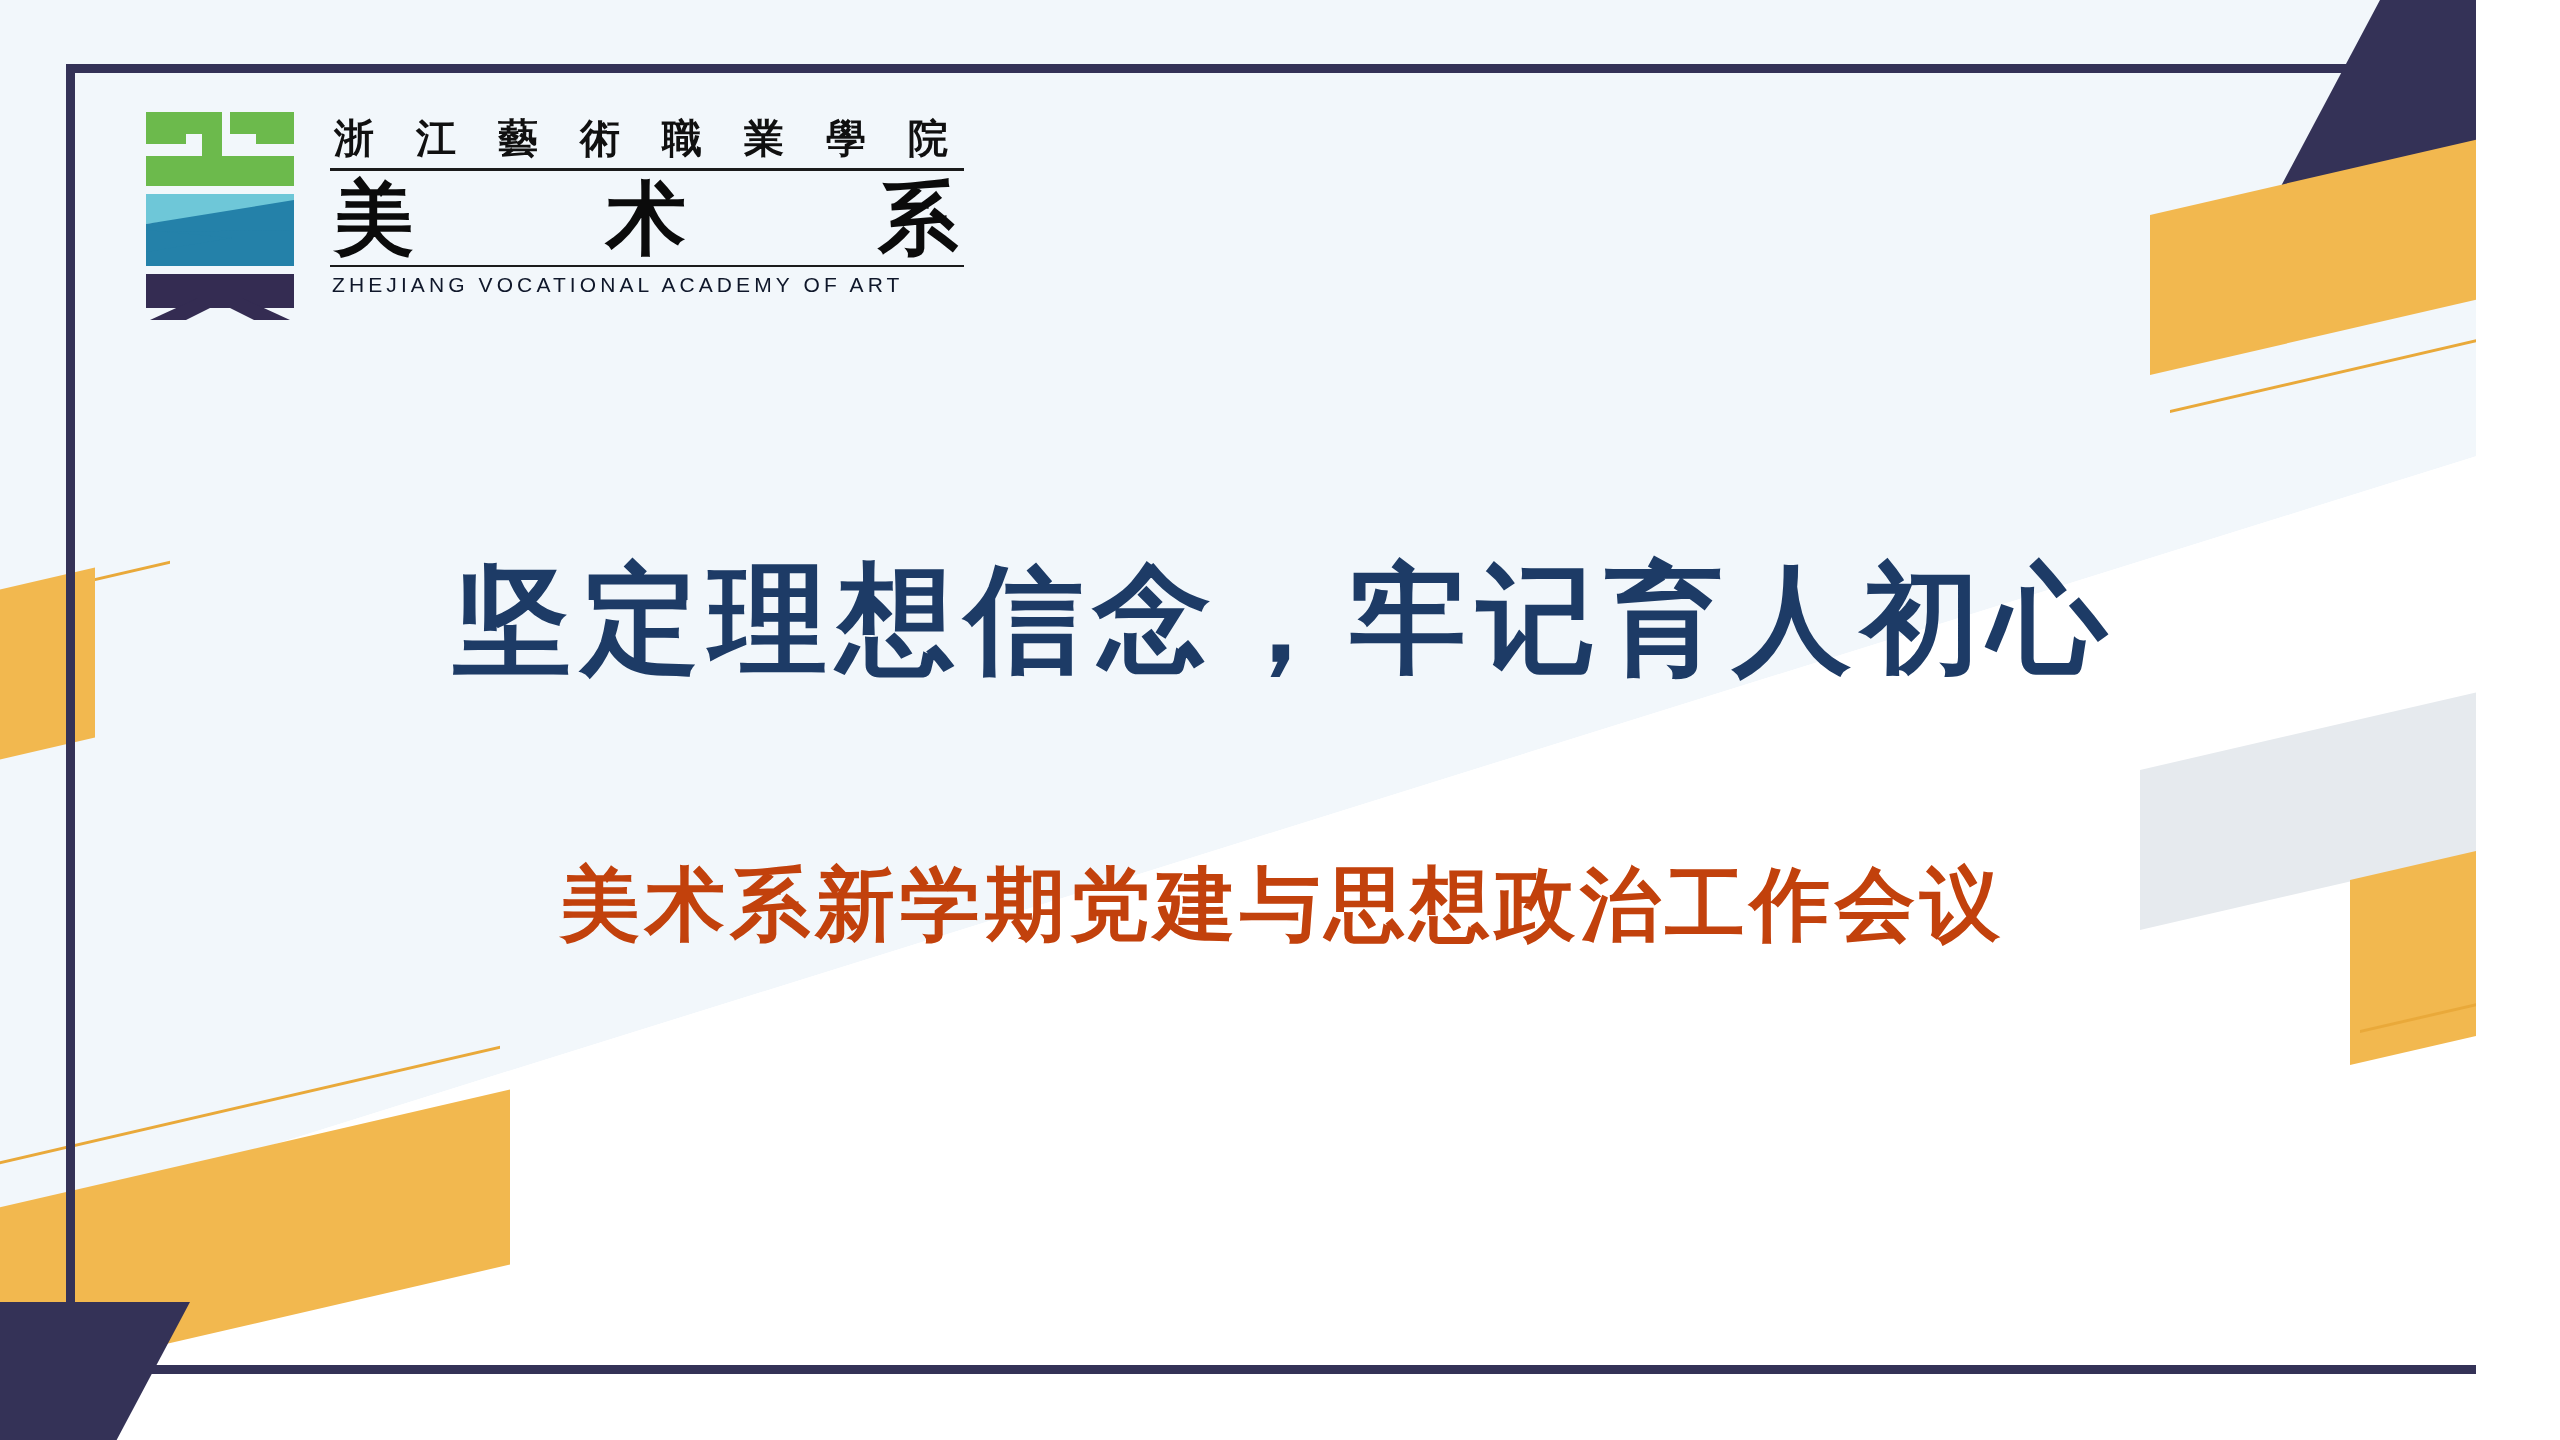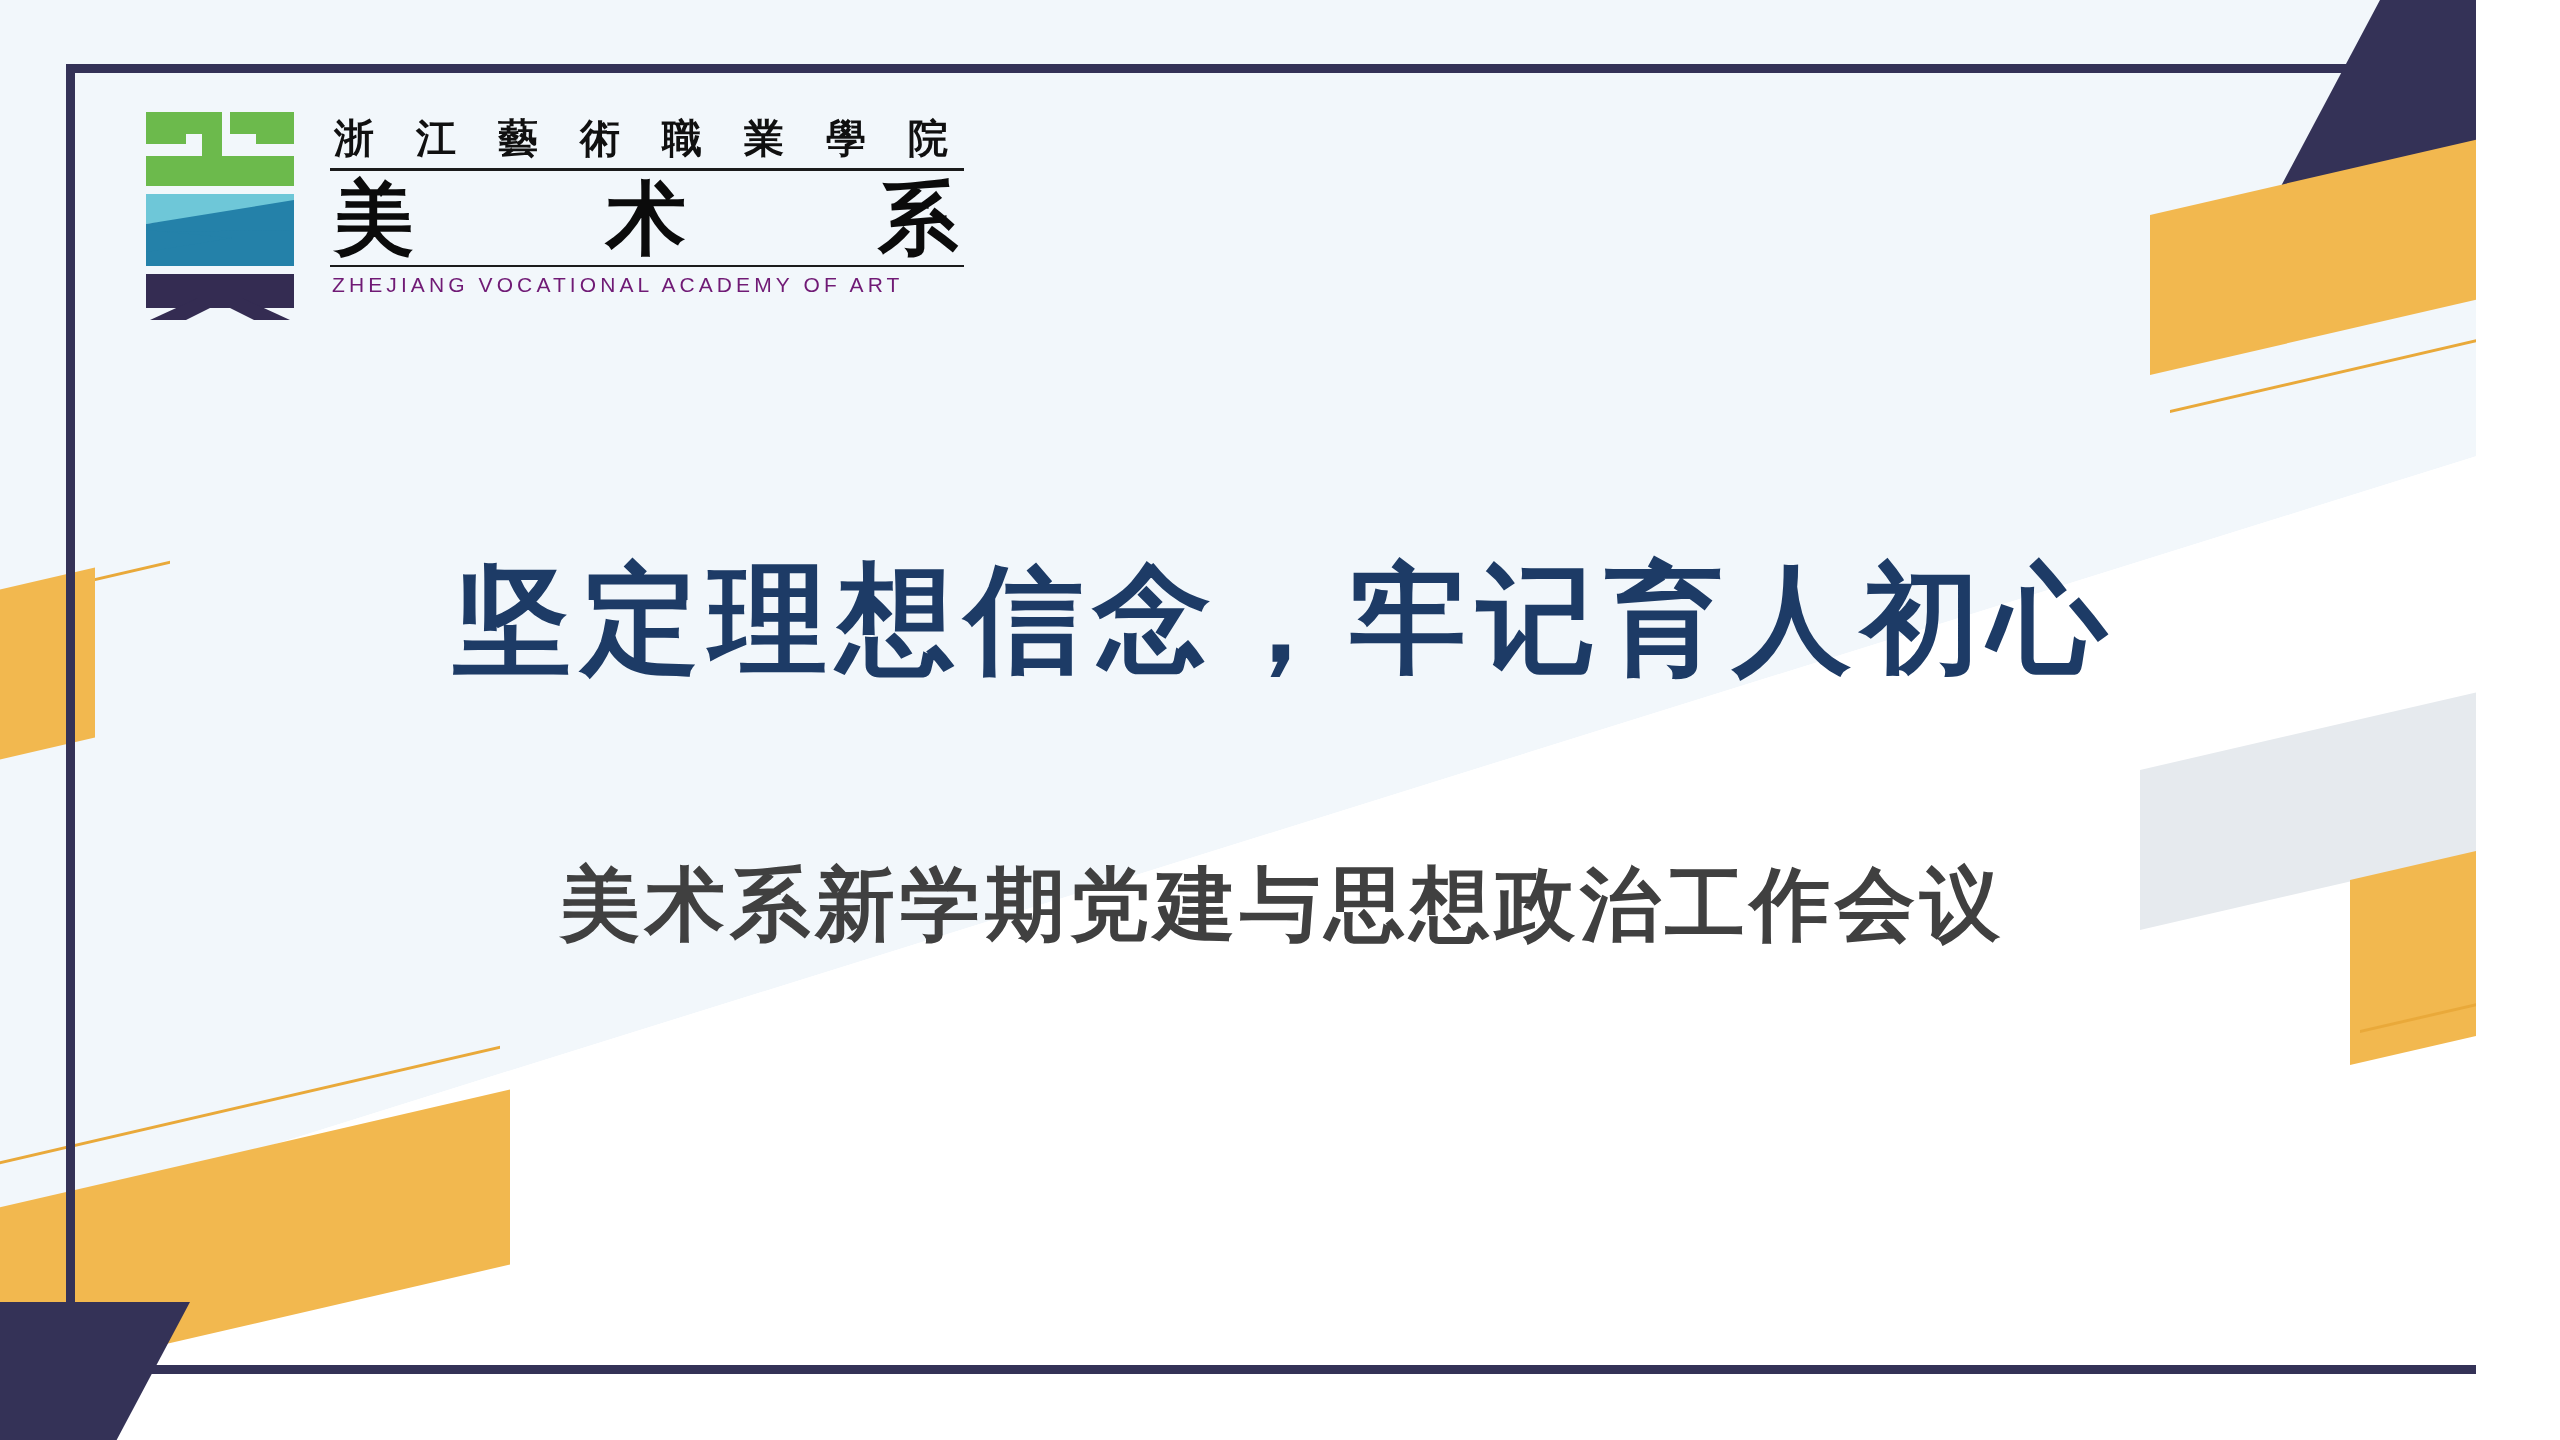--- a/index.html
+++ b/index.html
@@ -105,40 +105,40 @@
   .cn-big{
     font-family:"Liberation Serif","DejaVu Serif",serif;
     font-size:80px;color:#0b0b0b;font-weight:700;
     white-space:nowrap;line-height:1.0;
     display:flex;justify-content:space-between;
     padding:4px 6px 2px 4px;
   }
   .rule2{height:2px;background:#1b1b1b;margin:4px 0 6px 0;}
   .en-bottom{
     font-family:"Liberation Sans","DejaVu Sans",sans-serif;
-    font-size:21px;letter-spacing:4.1px;color:#701a75;
+    font-size:21px;letter-spacing:4.1px;color:#0f172a;
     white-space:nowrap;font-weight:400;
     display:flex;justify-content:space-between;
     padding:0 2px;
   }
 
   
   .titles{
     position:absolute;left:0;top:545px;width:2560px;text-align:center;
     pointer-events:none;
   }
   .main-title{
     font-family:"Liberation Serif","DejaVu Serif",serif;
     font-size:118px;font-weight:700;color:#1d3b66;
     letter-spacing:10px;line-height:1.15;margin:8px;
     text-indent:10px;
   }
   .sub-title{
     font-family:"Liberation Serif","DejaVu Serif",serif;
-    font-size:80px;font-weight:700;color:#404040;
+    font-size:80px;font-weight:700;color:#c2410c;
     letter-spacing:5px;line-height:1.2;margin:168px 0 0 0;
     text-indent:5px;
   }
 </style>
 </head>
 <body>
 
 <div id="stage">
 
   <div class="bg-light"></div>

